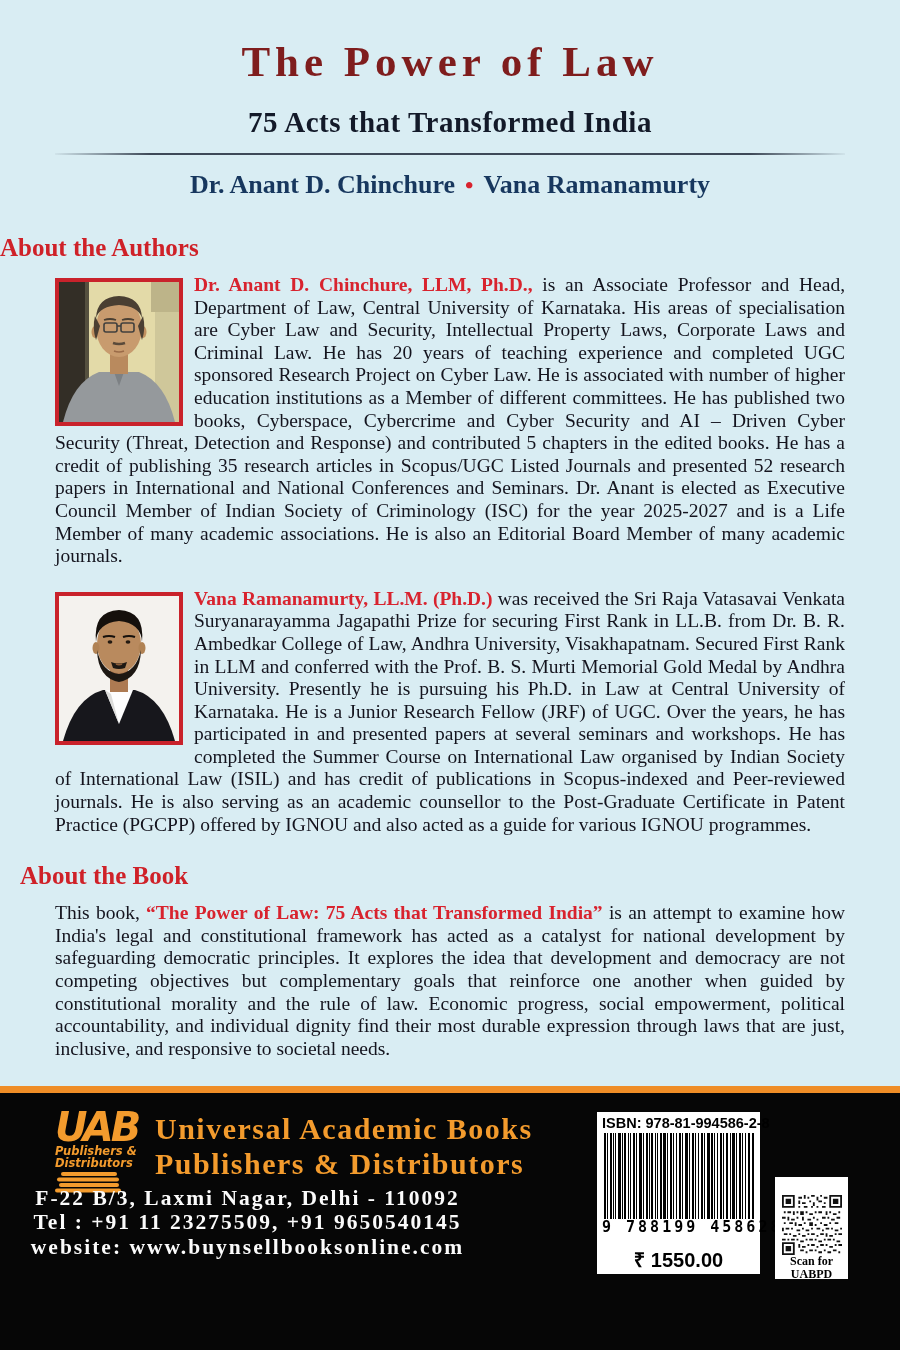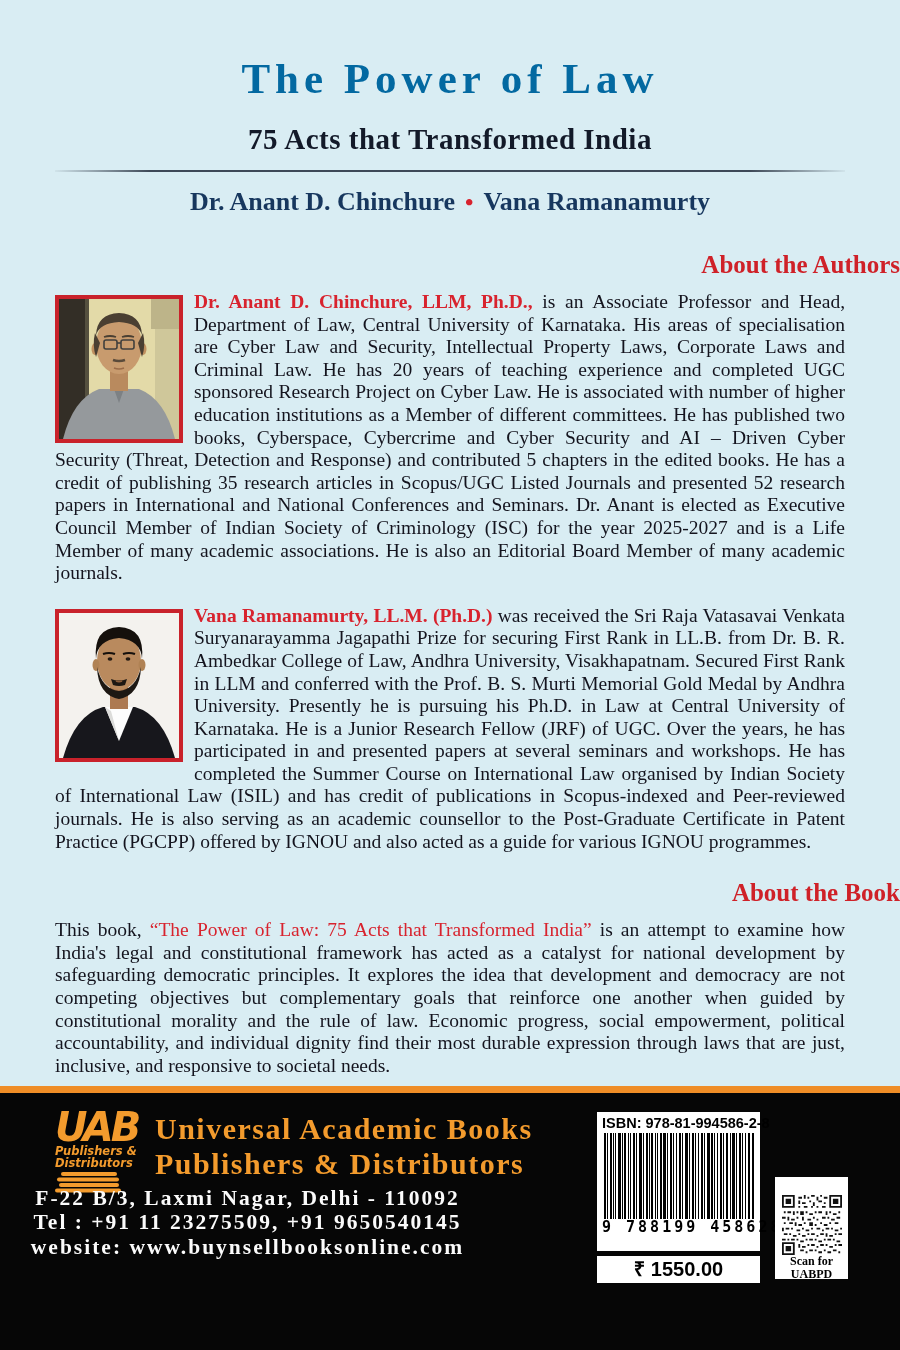--- a/index.html
+++ b/index.html
@@ -4,58 +4,58 @@
 <style>
   * { margin:0; padding:0; box-sizing:border-box; }
   html,body { background:#888; }
   .page {
     position:relative; width:900px; height:1350px; margin:0 auto;
     background:#d9edf3; overflow:hidden;
     font-family:"Liberation Serif", serif; color:#14141e;
   }
   
   .title {
-    padding-top:54px; text-align:center;
+    padding-top:37px; text-align:center;
     font-size:43px; line-height:50px; font-weight:bold;
-    color:#0369a1; letter-spacing:5px;
+    color:#7f1d1d; letter-spacing:5px;
   }
   .subtitle {
     margin-top:18px; text-align:center;
     font-size:29px; line-height:34px; font-weight:bold;
     color:#131a29; letter-spacing:0.5px;
   }
   .divider {
     margin:14px 55px 0 55px; height:2px;
     background:linear-gradient(90deg, rgba(45,55,70,0.05), rgba(45,55,70,0.9) 12%, rgba(45,55,70,0.9) 88%, rgba(45,55,70,0.05));
   }
   .authors-line {
     margin-top:15px; text-align:center;
     font-size:26px; font-weight:bold; color:#17375e;
   }
   .authors-line .dot { color:#d8232e; padding:0 10px; font-size:24px; }
   
   .section-heading {
-    text-align:right; font-size:25px; font-weight:bold; color:#cf2128;
+    text-align:left; font-size:25px; font-weight:bold; color:#cf2128;
   }
   .h-authors { margin-top:34px; }
-  .h-book   { margin-top:26px; }
+  .h-book   { margin-top:26px;margin-left:20px; }
   
   .bio {
     margin:12px 55px 0 55px;
     font-size:19.5px; line-height:22.6px; text-align:justify;
   }
   .bio + .bio { margin-top:20px; }
   .photo-frame {
     float:left; width:128px; border:4px solid #c9222b; background:#fff;
     margin:4px 11px 3px 0;
   }
   .photo-frame svg { display:block; width:100%; }
   .bio-name { color:#d8232e; font-weight:bold; }
   .book-para { margin:12px 55px 0 55px; font-size:19.5px; line-height:22.6px; text-align:justify; }
-  .book-title-quoted { color:#d8232e; font-weight:normal; }
+  .book-title-quoted { color:#d8232e; font-weight:bold; }
   
   .stripe {
     position:absolute; left:0; right:0; top:1086px; height:7px; background:#ef8d26;
   }
   .footer {
     position:absolute; left:0; right:0; top:1093px; bottom:0; background:#060606;
   }
   .pub-row { position:absolute; left:55px; top:16px; display:flex; align-items:flex-start; }
   .logo { width:86px; color:#f39b2d; flex:0 0 auto;font-style:italic; }
   .logo-uab {
@@ -84,21 +84,21 @@
   .isbn-label {
     font-family:"Liberation Sans", sans-serif; font-weight:bold;
     font-size:14.5px; line-height:18px; color:#000; white-space:nowrap;
   }
   .bars { width:150px; height:86px; margin:1px auto 0 auto; }
   .digits {
     font-family:"DejaVu Sans Mono", monospace; font-weight:bold;
     font-size:15px; line-height:16px; color:#000; letter-spacing:3px; white-space:nowrap;
   }
   .price-box {
-    position:absolute; left:597px; top:163px; width:163px; height:27px;
+    position:absolute; left:597px; top:154px; width:163px; height:27px;
     background:#fff; text-align:center;
     font-family:"Liberation Sans", sans-serif; font-weight:bold;
     font-size:20px; line-height:27px; color:#000;
   }
   .qr-box {
     position:absolute; left:775px; top:84px; width:73px; height:102px;
     background:#fff; text-align:center; padding-top:18px;
   }
   .qr-box svg { display:block; margin:0 auto; }
   .qr-caption {

